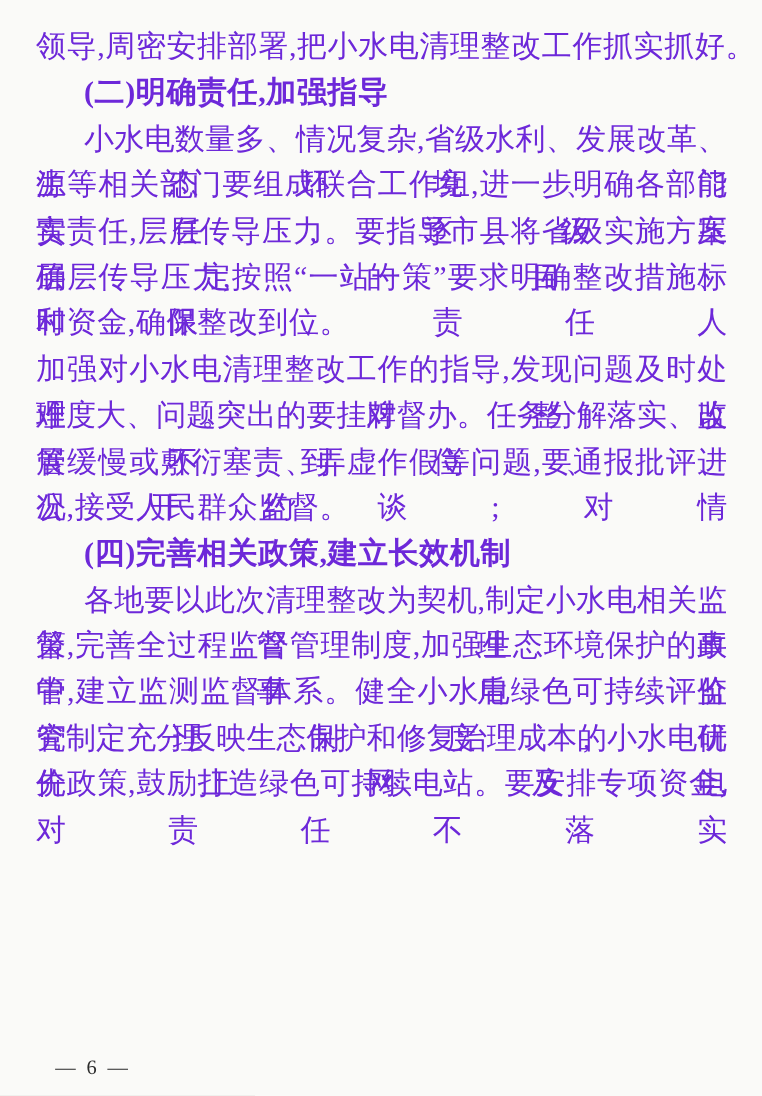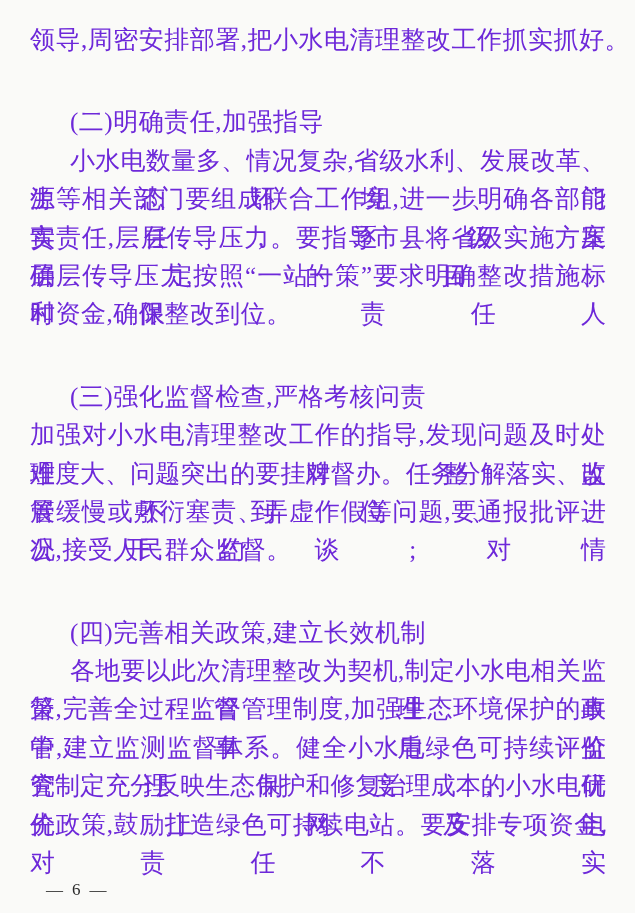--- a/index.html
+++ b/index.html
@@ -36,22 +36,21 @@
     white-space: normal;
     text-align: justify;
     text-align-last: justify;
     text-justify: inter-character;
     letter-spacing: 0;
   }
   .line.indent {
     text-indent: 40px;
   }
   .line.heading {
-    font-weight: normal;
-    margin-top: 44px;
+    font-weight: bold;
   }
   .footer {
     position: absolute;
     left: 46px;
     top: 880px;
     display: inline-flex;
     align-items: center;
     gap: 9px;
     font-size: 17px;
     color: #2b2b2b;
@@ -68,21 +67,20 @@
 
 <div class="page">
   <div class="text-block" id="document-body">
       <div class="line">领导,周密安排部署,把小水电清理整改工作抓实抓好。</div>
       <div class="line indent heading">(二)明确责任,加强指导</div>
       <div class="line justify indent">小水电数量多、情况复杂,省级水利、发展改革、生态环境、能</div>
       <div class="line justify">源等相关部门要组成联合工作组,进一步明确各部门责任,逐级压</div>
       <div class="line justify">实责任,层层传导压力。要指导市县将省级实施方案确定的目标</div>
       <div class="line justify">层层传导压力,按照“一站一策”要求明确整改措施、时限、责任人</div>
       <div class="line">和资金,确保整改到位。</div>
-      <div class="line indent heading">(三)强化监督检查,严格考核问责</div>
       <div class="line justify">加强对小水电清理整改工作的指导,发现问题及时处理。对整改</div>
       <div class="line justify">难度大、问题突出的要挂牌督办。任务分解落实、监管不到位、进</div>
       <div class="line justify">展缓慢或敷衍塞责、弄虚作假等问题,要通报批评、公开约谈;对情</div>
       <div class="line">况,接受人民群众监督。</div>
       <div class="line indent heading">(四)完善相关政策,建立长效机制</div>
       <div class="line justify indent">各地要以此次清理整改为契机,制定小水电相关监督管理政</div>
       <div class="line justify">策,完善全过程监督管理制度,加强生态环境保护的事中事后监</div>
       <div class="line justify">管,建立监测监督体系。健全小水电绿色可持续评价管理制度,研</div>
       <div class="line justify">究制定充分反映生态保护和修复治理成本的小水电优先上网及电</div>
       <div class="line justify">价政策,鼓励打造绿色可持续电站。要安排专项资金,对责任不落实</div>

